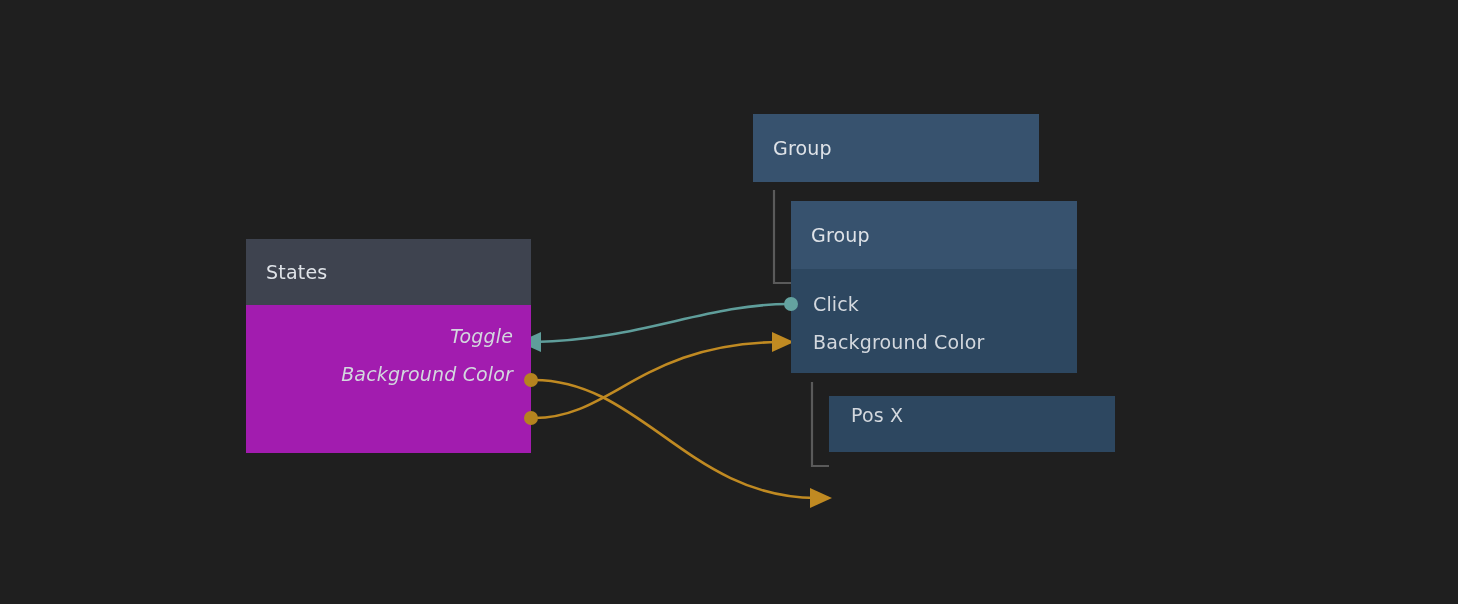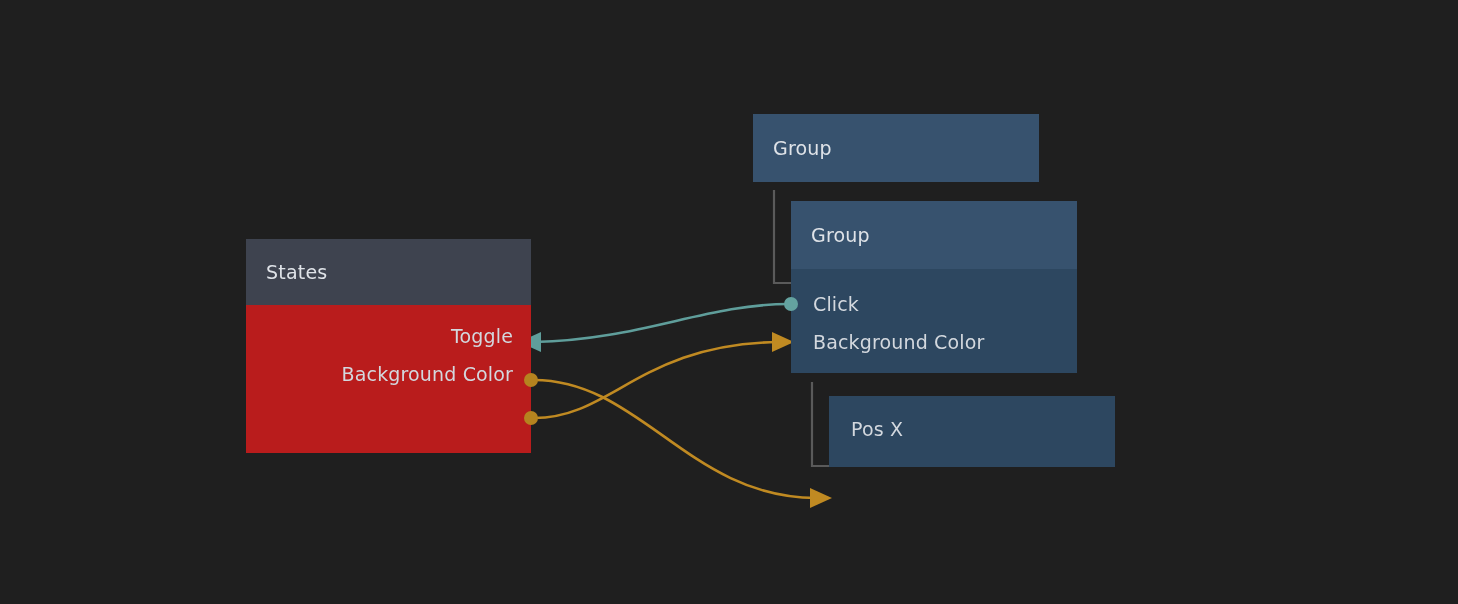--- a/index.html
+++ b/index.html
@@ -62,43 +62,44 @@
 
   
   .node-states { left: 246px; top: 239px; width: 285px; height: 214px; }
   .node-states .node-header {
     height: 66px;
     padding-left: 20px;
     background: #3e434f;
   }
   .node-states .node-body {
     height: 148px;
-    background: #b91c1c;
+    background: #a21caf;
     padding-top: 12px;
+    font-style: italic;
   }
   .node-states .port-row {
     justify-content: flex-end;
     padding-right: 18px;
   }
 
   
   .node-blue .node-header { background: #37526e; }
   .node-blue .node-body   { background: #2d4760; }
   .node-blue .port-row    { justify-content: flex-start; padding-left: 22px; }
 
   .node-group-root { left: 753px; top: 114px; width: 286px; height: 68px; }
   .node-group-root .node-header { height: 68px; padding-left: 20px; }
 
   .node-group-child { left: 791px; top: 201px; width: 286px; height: 172px; }
   .node-group-child .node-header { height: 68px; padding-left: 20px; }
   .node-group-child .node-body   { height: 104px; padding-top: 16px; }
 
   .node-circle { left: 829px; top: 396px; width: 286px; height: 137px; }
   .node-circle .node-header { height: 66px; padding-left: 20px; }
-  .node-circle .node-body   { height: 71px; padding-top: 14px; }
+  .node-circle .node-body   { height: 56px; }
 
   
   .port-dot {
     position: absolute;
     width: 14px;
     height: 14px;
     border-radius: 50%;
   }
   .port-dot.teal   { background: #64a3a0; }
   .port-dot.orange { background: #b5831f; }

